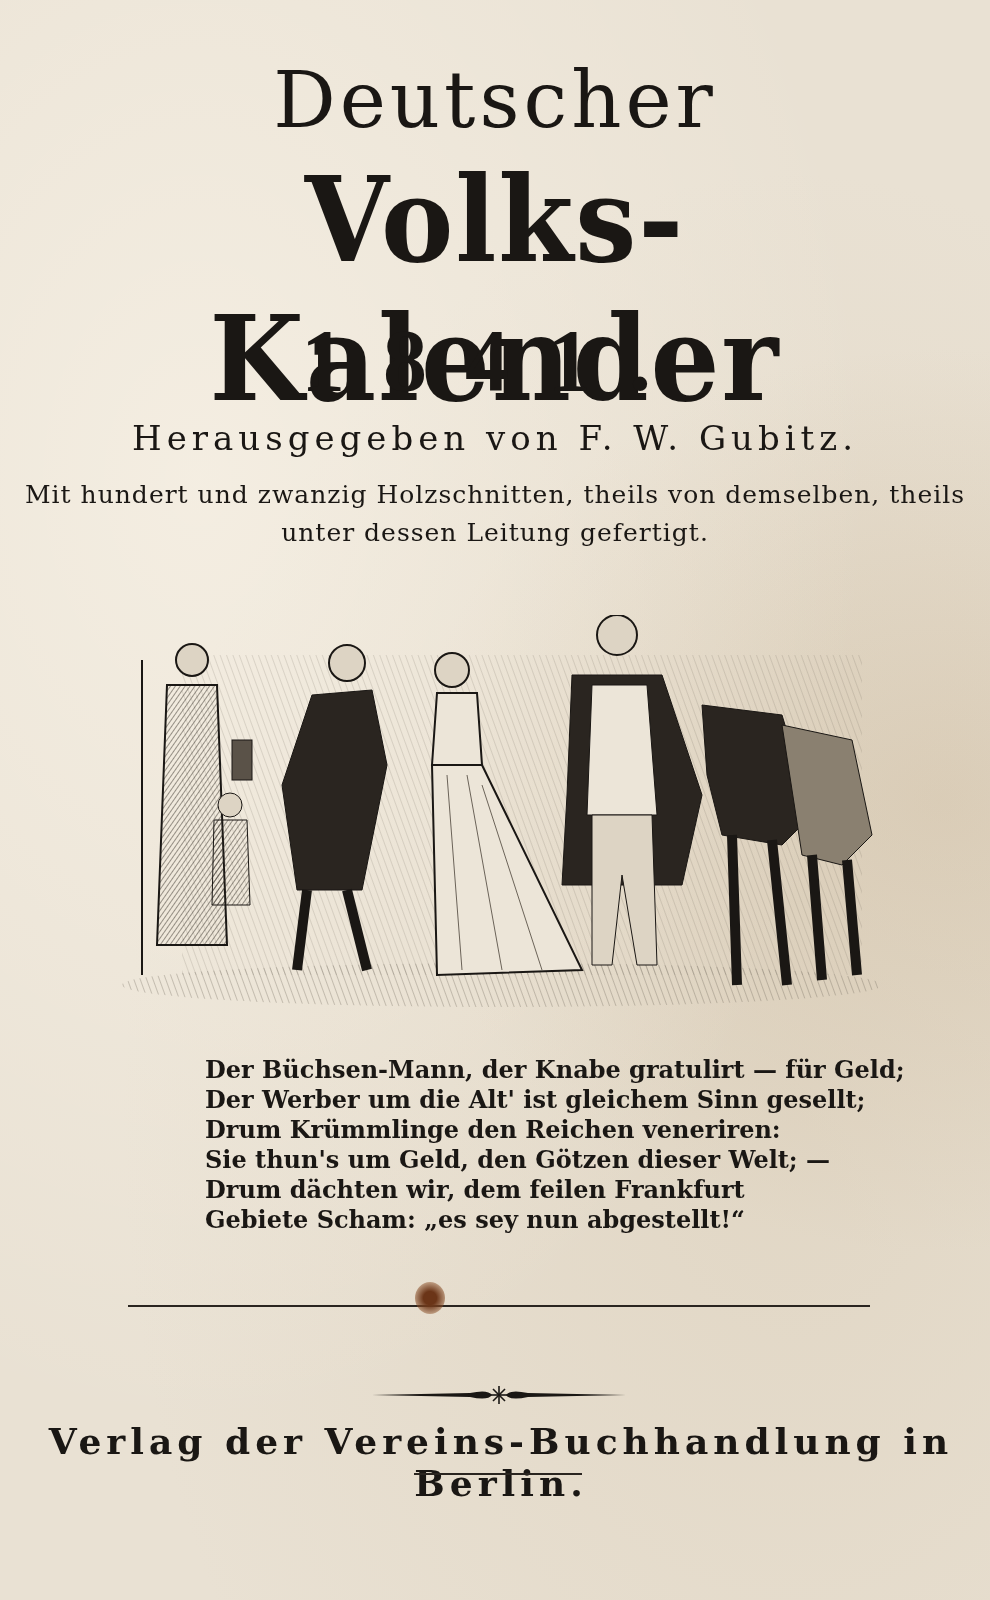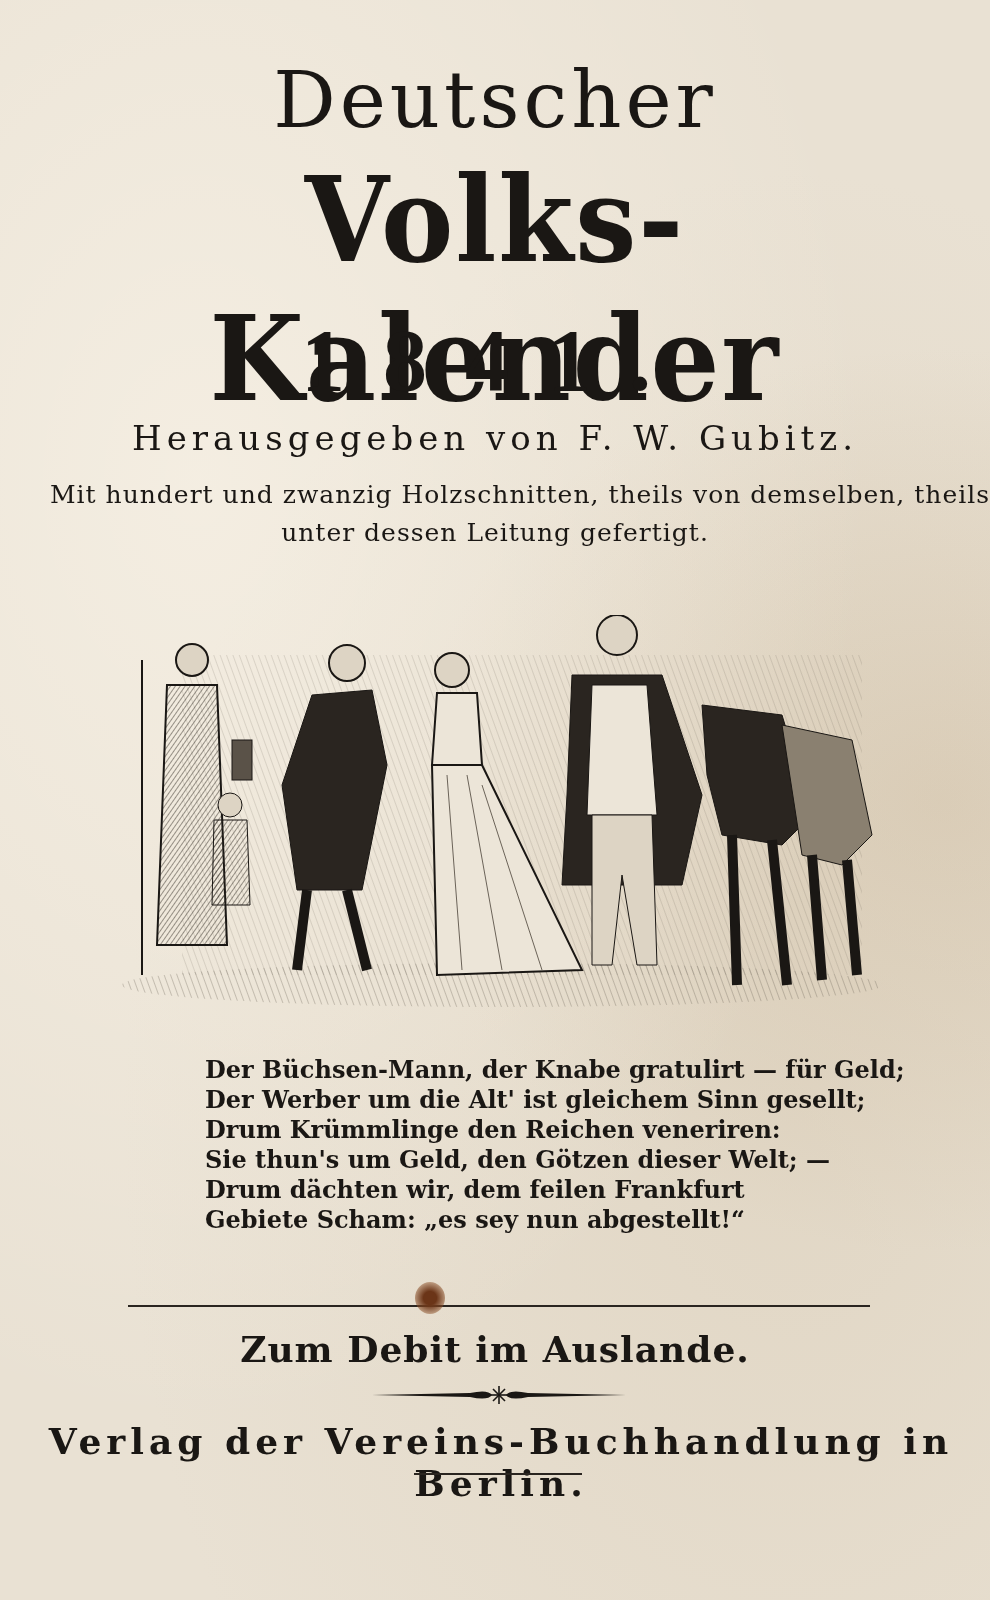--- a/index.html
+++ b/index.html
@@ -13,21 +13,21 @@
     font-family:"DejaVu Serif", serif;
     color:#1a1714;
     position:relative;
   }
   .page { position:absolute; inset:0; }
   .center { position:absolute; left:0; right:0; text-align:center; }
   .t-deutscher { top:55px; font-size:78px; font-weight:normal; letter-spacing:4px; font-family:"DejaVu Serif", serif; }
   .t-volks { top:150px; font-size:118px; font-weight:bold; letter-spacing:2px; font-family:"DejaVu Serif", serif; transform:scaleX(0.92); }
   .t-year { top:310px; font-size:88px; font-weight:bold; letter-spacing:38px; font-family:Liberation Serif, serif; }
   .t-editor { top:418px; font-size:34px; font-weight:normal; letter-spacing:5px; font-family:"DejaVu Serif", serif; }
-  .t-sub1 { top:480px; font-size:25px; letter-spacing:1px; font-family:"DejaVu Serif", serif;text-align:right; }
+  .t-sub1 { top:480px; font-size:25px; letter-spacing:1px; font-family:"DejaVu Serif", serif; }
   .t-sub2 { top:518px; font-size:25px; letter-spacing:1px; font-family:"DejaVu Serif", serif; }
   .illustration {
     position:absolute; left:122px; top:615px; width:765px; height:395px;
   }
   .caption { position:absolute; left:205px; top:1055px; font-size:24px; line-height:30px; font-weight:bold; font-family:"DejaVu Serif", serif; }
   .caption div { white-space:nowrap; }
   .rule-top { position:absolute; left:128px; top:1305px; width:742px; height:2px; background:#2a2520; }
   .stain { position:absolute; left:415px; top:1282px; width:30px; height:32px; border-radius:50%; background:radial-gradient(circle, #6b3518 30%, rgba(140,80,40,0.5) 70%, transparent 100%); }
   .t-debit { top:1328px; font-size:36px; font-weight:bold; font-family:"DejaVu Serif", serif; letter-spacing:1px; }
   .ornament { position:absolute; left:370px; top:1383px; width:258px; height:24px; }
@@ -108,21 +108,20 @@
     <div>Der Werber um die Alt' ist gleichem Sinn gesellt;</div>
     <div>Drum Krümmlinge den Reichen veneriren:</div>
     <div>Sie thun's um Geld, den Götzen dieser Welt; —</div>
     <div>Drum dächten wir, dem feilen Frankfurt</div>
     <div>Gebiete Scham: „es sey nun abgestellt!“</div>
   </div>
 
   <div class="rule-top"></div>
   <div class="stain"></div>
 
-  <div class="center t-debit">Zum Debit im Auslande.</div>
 
   <svg class="ornament" viewBox="0 0 258 24" xmlns="http://www.w3.org/2000/svg">
     <path d="M2 12 L100 10 Q118 6 122 12 Q118 18 100 14 Z" fill="#1a1714"></path>
     <path d="M256 12 L158 10 Q140 6 136 12 Q140 18 158 14 Z" fill="#1a1714"></path>
     <g stroke="#1a1714" stroke-width="1.6">
       <line x1="129" y1="3" x2="129" y2="21"></line>
       <line x1="120" y1="12" x2="138" y2="12"></line>
       <line x1="123" y1="6" x2="135" y2="18"></line>
       <line x1="135" y1="6" x2="123" y2="18"></line>
     </g>

